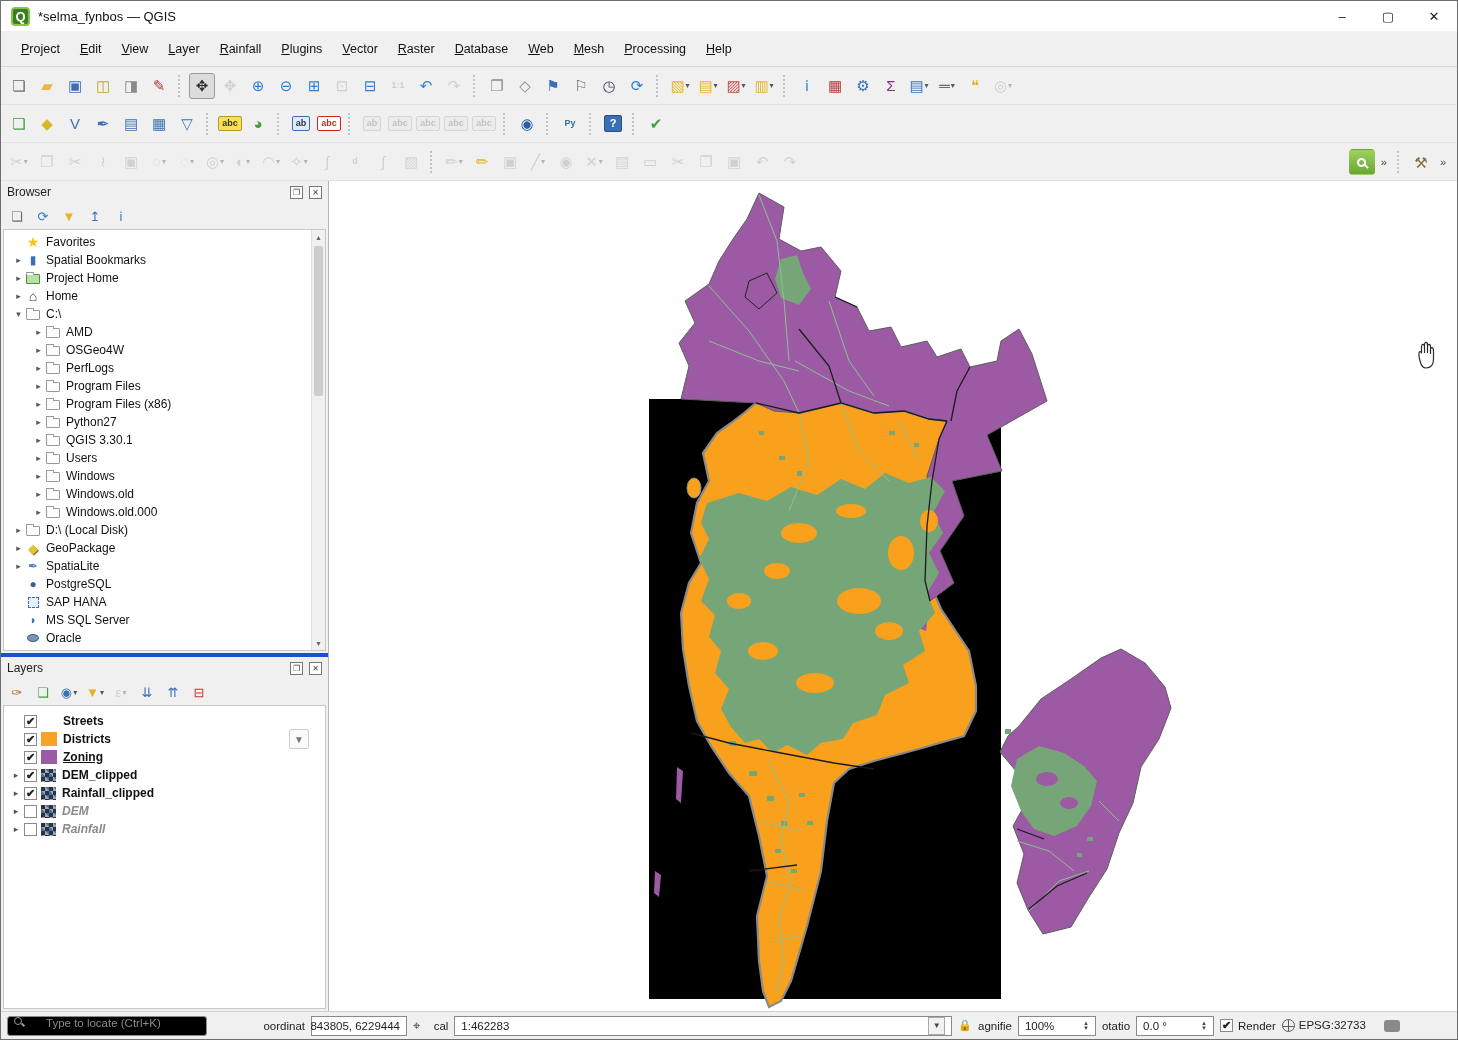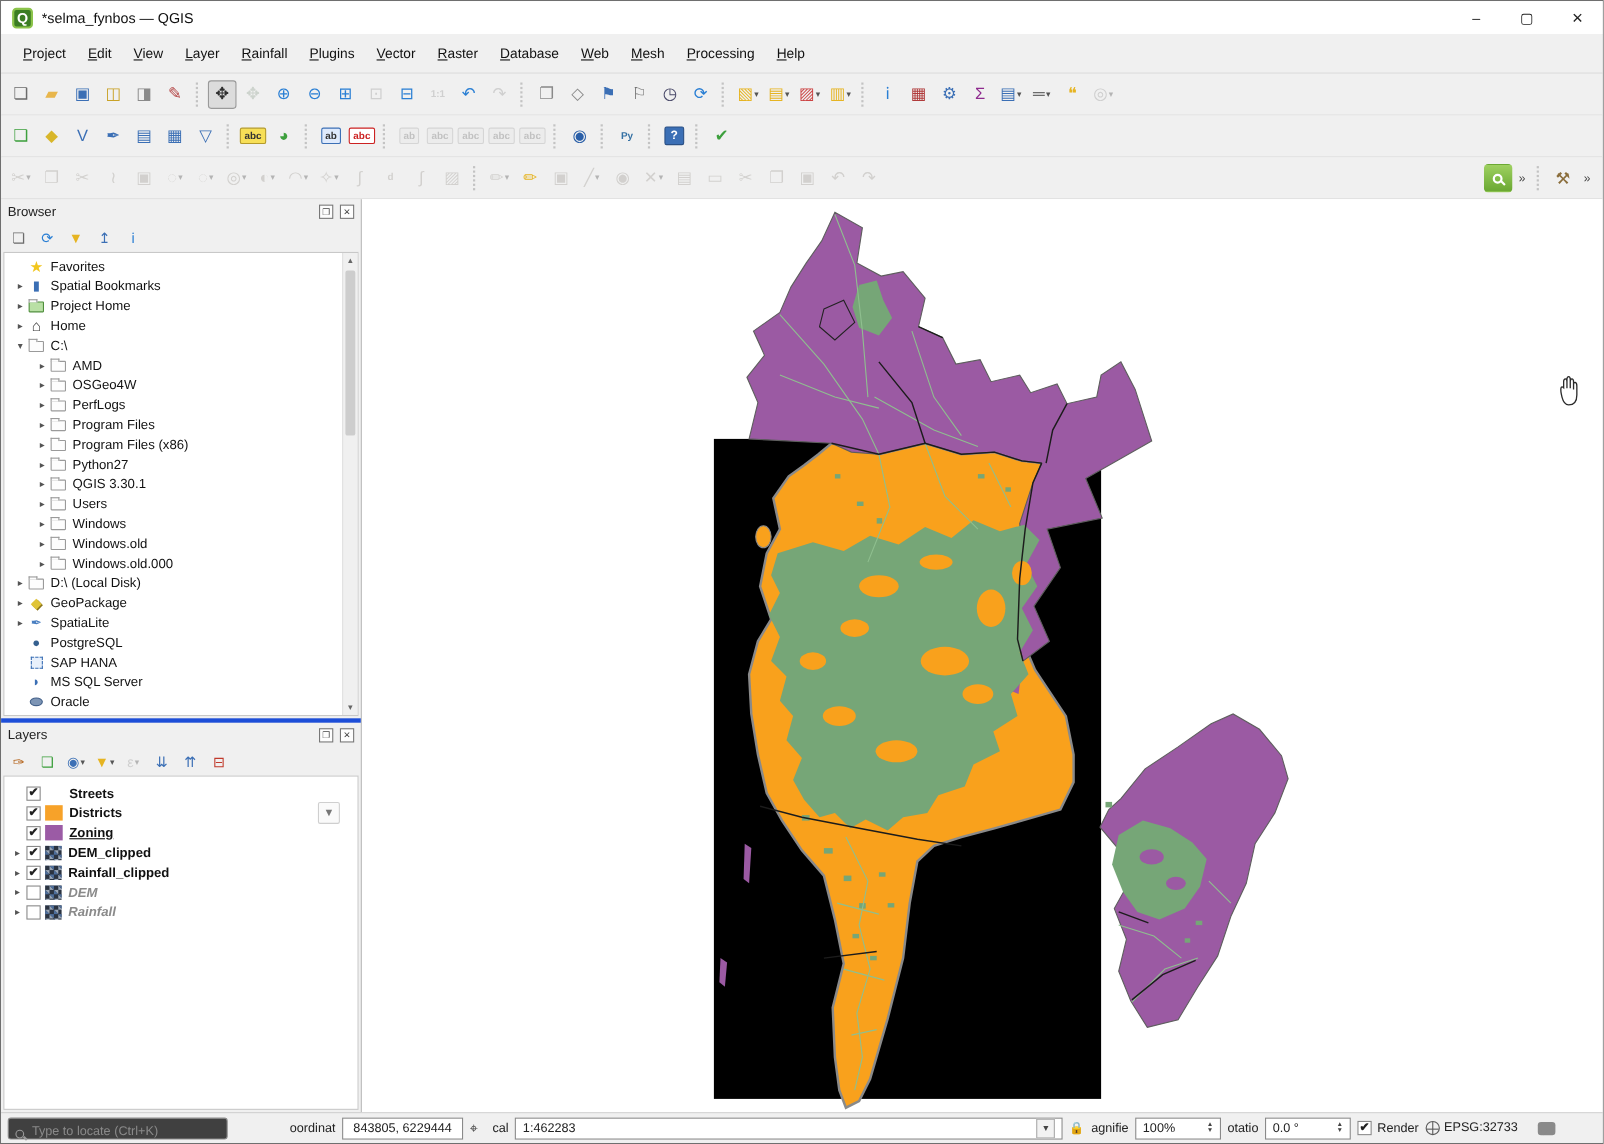--- a/index.html
+++ b/index.html
@@ -92,26 +92,26 @@
   .lrow .lbl.underline{text-decoration:underline}
   .lrow .lbl.dim{color:#8a8a8a;font-style:italic;font-weight:bold}
   .lfilter{margin-left:auto;margin-right:16px;width:20px;height:20px;border:1px solid #cfcfcf;background:#fafafa;border-radius:2px;display:flex;align-items:center;justify-content:center;color:#777;font-size:10px}
 
   
   .canvas{flex:1 1 auto;background:#fff;position:relative;overflow:hidden}
   .canvas svg{display:block}
 
   
   .statusbar{height:28px;background:#f0f0f0;border-top:1px solid #d0d0d0;display:flex;align-items:center;padding:0 6px;gap:6px;font-size:11.5px;color:#222;flex:0 0 auto}
-  .locate{width:200px;height:20px;border:1px solid #8a8a8a;border-radius:3px;background:#404040;display:flex;align-items:flex-end;padding:0 6px;gap:7px;color:#8a8a8a}
+  .locate{width:200px;height:20px;border:1px solid #8a8a8a;border-radius:3px;background:#000000;display:flex;align-items:flex-start;padding:0 6px;gap:24px;color:#8a8a8a}
   .magg{width:8px;height:8px;border:1.5px solid #9a9a9a;border-radius:50%;position:relative;flex:0 0 auto}
   .magg::after{content:"";position:absolute;width:1.5px;height:4px;background:#9a9a9a;right:-2px;bottom:-3px;transform:rotate(-45deg)}
   .sb-lbl{color:#222;overflow:hidden;white-space:nowrap}
   .sb-box{height:20px;border:1px solid #8a8a8a;background:#fff;display:flex;align-items:center;padding:0 6px;white-space:nowrap}
-  .coord-box{width:110px;justify-content:center}
+  .coord-box{width:96px;justify-content:flex-end}
   .scale-box{width:498px}
   .scale-box .ddar{margin-left:auto;border:1px solid #aaa;background:#f2f2f2;width:17px;height:18px;display:flex;align-items:center;justify-content:center;font-size:8px;color:#444}
   .spin{width:78px;justify-content:space-between}
   .spin .arrows{display:flex;flex-direction:column;line-height:5px;font-size:6px;color:#444}
   .sb-ic{font-size:13px;color:#444}
   .render-wrap{display:flex;align-items:center;gap:5px}
   .crs{display:flex;gap:4px}
   .globe{width:13px;height:13px;border:1.5px solid #5a5a5a;border-radius:50%;position:relative}
   .globe::before{content:"";position:absolute;left:50%;top:0;bottom:0;width:1px;background:#5a5a5a}
   .globe::after{content:"";position:absolute;top:50%;left:0;right:0;height:1px;background:#5a5a5a}

